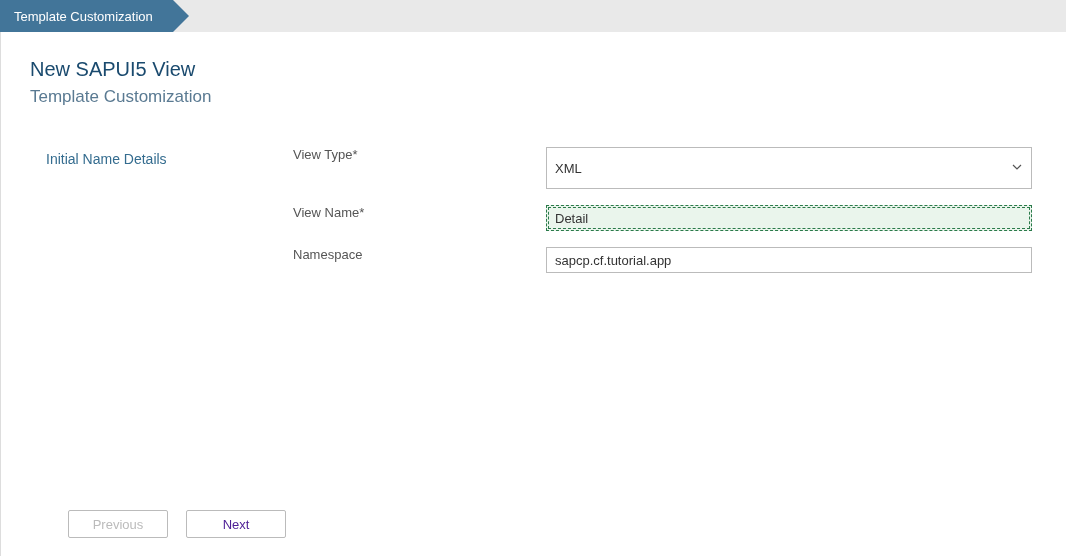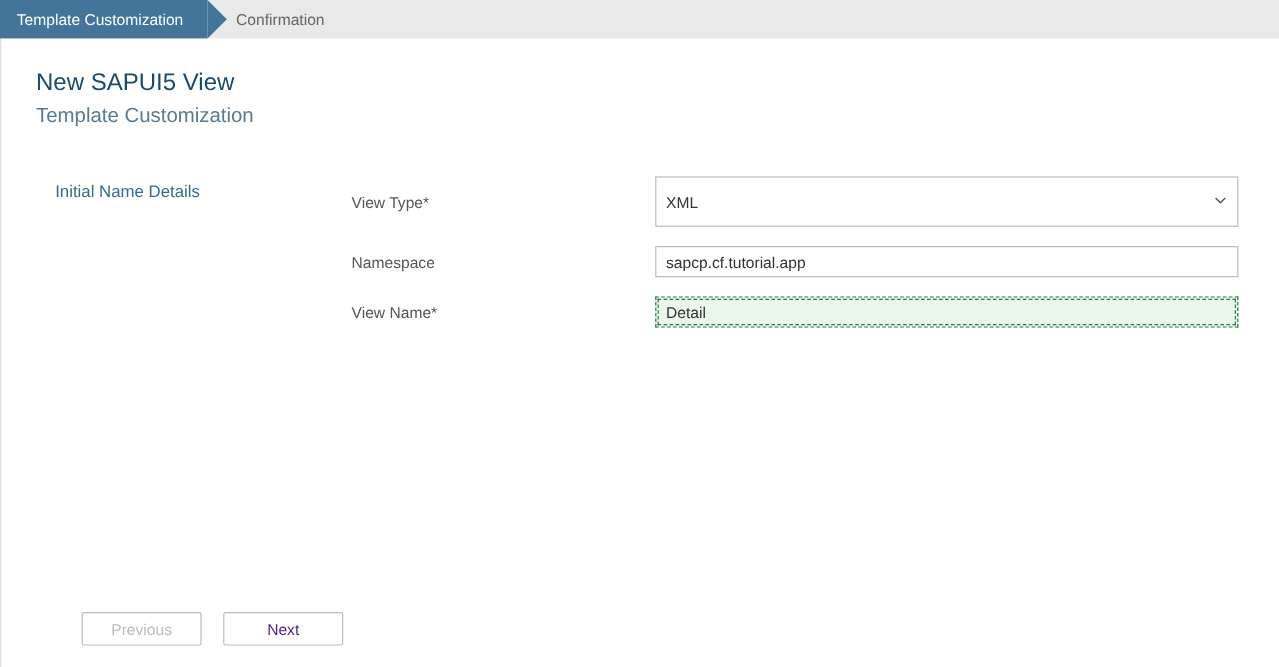--- a/index.html
+++ b/index.html
@@ -87,21 +87,20 @@
       width: 247px;
       color: #346C8F;
       font-size: 14px;
       padding-top: 4px;
     }
     .form-fields {
       flex: 1;
     }
     .form-row {
       display: flex;
-      align-items: center;
       margin-bottom: 16px;
     }
     .field-label {
       width: 253px;
       color: #555;
       font-size: 13px;
     }
     .field-control {
       flex: 1;
       max-width: 486px;
@@ -172,23 +171,20 @@
     }
   </style>
 </head>
 <body>
 
 <div class="vline"></div>
 
 <div class="breadcrumb-bar">
   <div class="breadcrumb-step active">
     <span>Template Customization</span>
-  </div>
-  <div class="breadcrumb-step inactive">
-    <span>Confirmation</span>
   </div>
 </div>
 
 <div class="content">
   <h1 class="page-title">New SAPUI5 View</h1>
   <h2 class="page-subtitle">Template Customization</h2>
 
   <div class="form-area">
     <div class="section-label">Initial Name Details</div>
     <div class="form-fields">
@@ -201,33 +197,33 @@
             <span class="chevron">
               <svg width="12" height="12" viewBox="0 0 12 12">
                   <path d="M2 4 L6 8 L10 4" stroke="#555" stroke-width="1.2" fill="none"></path>
                 </svg>
             </span>
           </div>
         </div>
       </div>
 
       <div class="form-row">
+        <div class="field-label">View Name*</div>
+        <div class="field-control">
+          <input type="text" class="text-input highlighted" value="Detail" style="">
+        </div>
+      </div>
+
+      <div class="form-row">
         <div class="field-label">Namespace</div>
         <div class="field-control">
           <input type="text" class="text-input" value="sapcp.cf.tutorial.app" style="">
         </div>
       </div>
 
-      <div class="form-row">
-        <div class="field-label">View Name*</div>
-        <div class="field-control">
-          <input type="text" class="text-input highlighted" value="Detail" style="">
-        </div>
-      </div>
-
     </div>
   </div>
 </div>
 
 <div class="footer">
   <button class="btn" disabled="">Previous</button>
   <button class="btn">Next</button>
 </div>
 
 </body></html>

